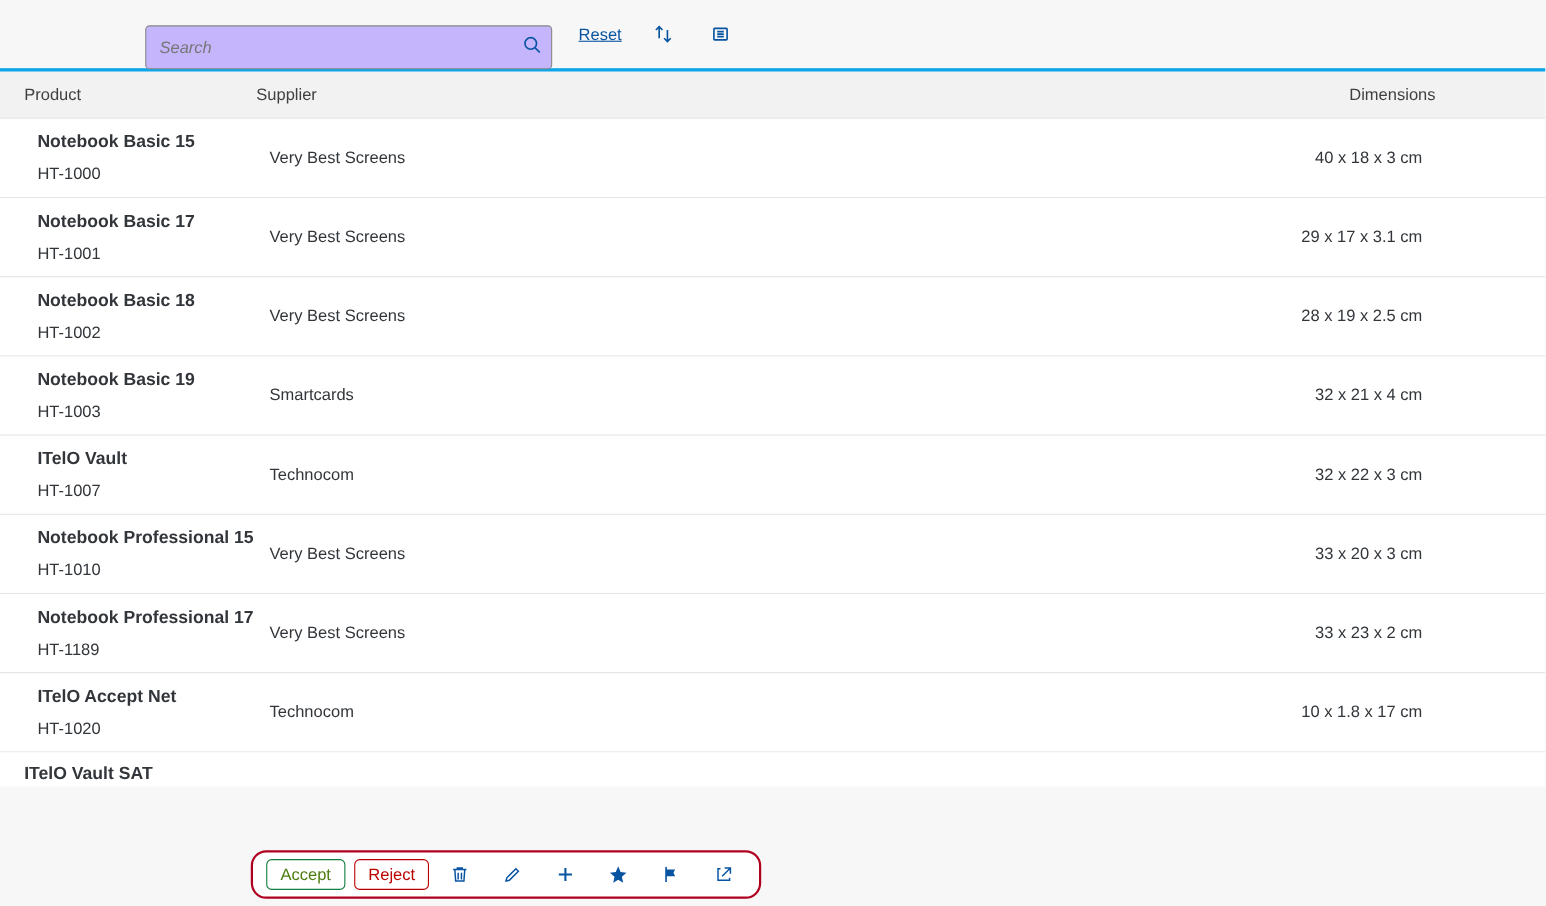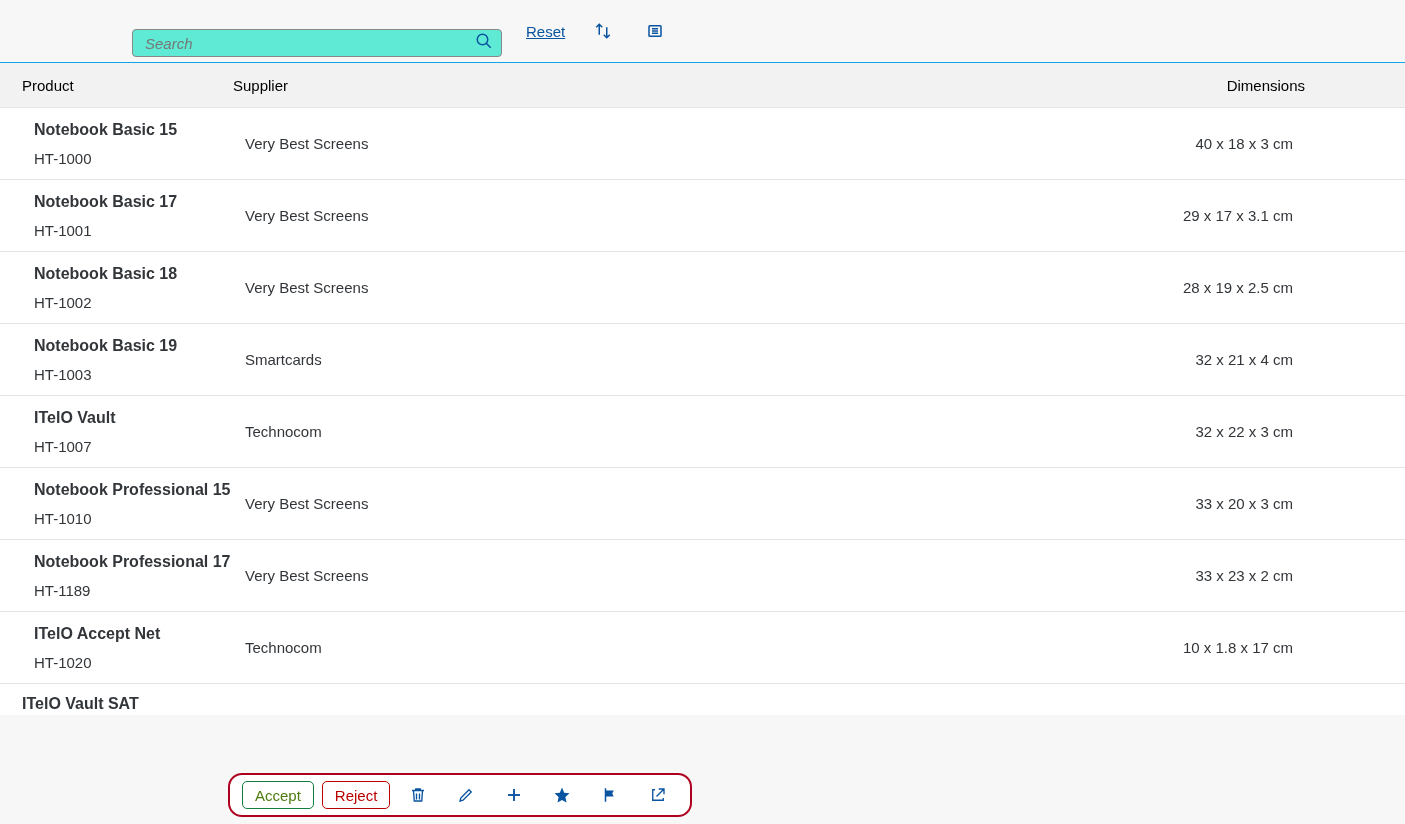--- a/index.html
+++ b/index.html
@@ -9,22 +9,22 @@
     display: flex;
     align-items: center;
     height: 62px;
     padding-left: 132px;
     gap: 16px;
   }
   .search-wrap {
     display: flex;
     align-items: center;
     width: 370px;
-    height: 28px;
-    background: #5eead4;
+    height: 40px;
+    background: #c4b5fd;
     border: 1px solid #888;
     border-radius: 4px;
     padding: 0 8px 0 12px;
     margin-top: 24px;
   }
   .search-wrap input {
     flex: 1;
     border: none;
     outline: none;
     font-size: 15px;
@@ -51,26 +51,26 @@
     cursor: pointer;
     color: #0854a0;
     margin-left: 8px;
   }
   .tb-icon-btn svg { width: 18px; height: 18px; }
   
   .table-wrap { width: 100%; }
   .table-header {
     display: flex;
     background: #f2f2f2;
-    border-top: 1px solid #0ea5e9;
+    border-top: 3px solid #0ea5e9;
     border-bottom: 1px solid #e5e5e5;
     height: 46px;
     align-items: center;
     font-size: 15px;
-    color: #000000;
+    color: #404040;
   }
   .col-product { width: 225px; padding-left: 22px; }
   .col-supplier { flex: 1; padding-left: 8px; }
   .col-dimensions { width: 240px; text-align: right; padding-right: 100px; }
   
   .table-body { background: #fff; }
   .row {
     display: flex;
     align-items: center;
     border-bottom: 1px solid #e5e5e5;

